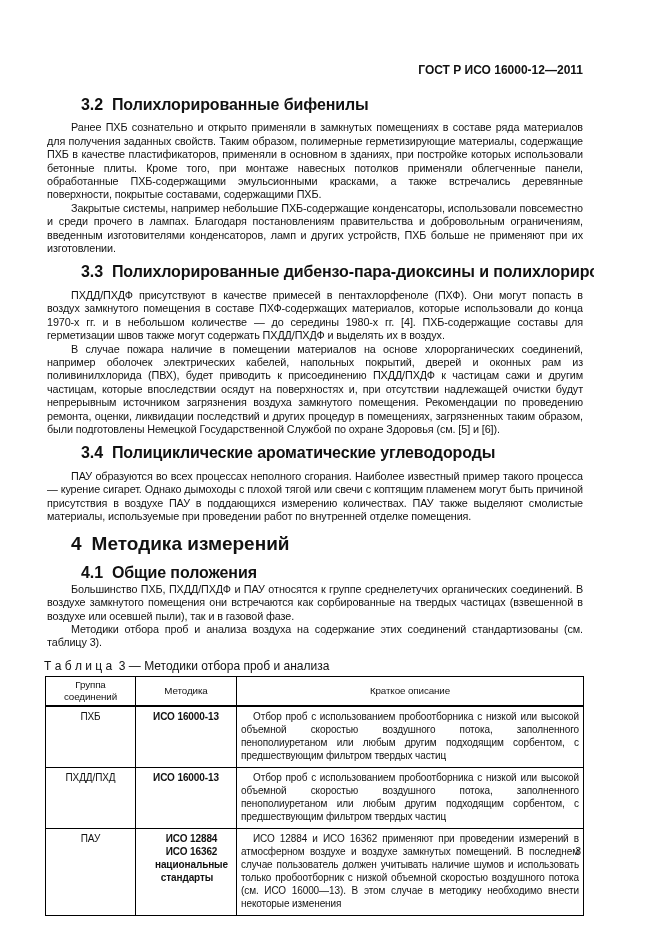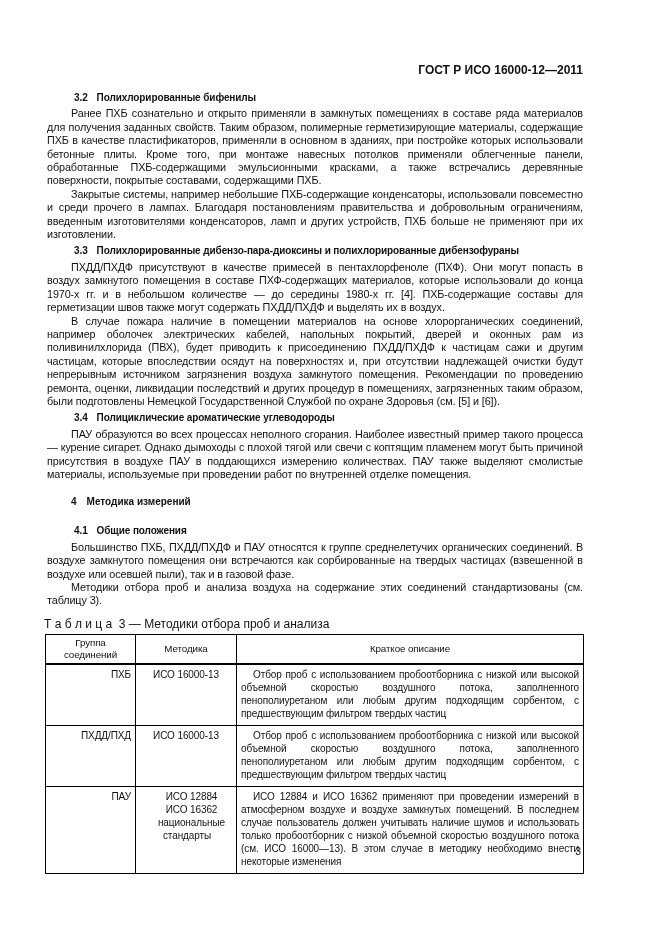--- a/index.html
+++ b/index.html
@@ -26,32 +26,32 @@
   .content {
     position: absolute;
     top: 88px; left: 47px; width: 536px;
   }
   p.body-par {
     margin: 0;
     text-indent: 24px;
     text-align: justify;
   }
   .subheading {
-    margin: 3px;
+    margin: 10px;
     font-weight: bold;
-    font-size: 10px;
+    font-size: 16px;
     line-height: 13.4px;
     padding-left: 24px;
     white-space: nowrap;
   }
   .subheading .hnum { margin-right: 9px; }
   .chapter-heading {
     margin: 12px 0 13px 0;
     font-weight: bold;
-    font-size: 10px;
+    font-size: 19px;
     line-height: 18px;
     padding-left: 24px;
     letter-spacing: 0;
   }
   .chapter-heading .hnum { margin-right: 10px; }
   .sub41 { margin-bottom: 3px; }
   .table-caption {
     margin: 10px 0 4px -3px;
     font-size: 12px;
     line-height: 12px;
@@ -78,22 +78,22 @@
   }
   table.std td {
     font-size: 10px;
     line-height: 13px;
     vertical-align: top;
     padding: 3px 4px 5px 4px;
   }
   table.std { border: 1.5px solid #000; }
   table.std th { border: 1px solid #000; border-bottom: 2px solid #000; }
   table.std td { border: 1px solid #000; }
-  td.cell-group { text-align: right; }
-  td.cell-method { text-align: center; }
+  td.cell-group { text-align: center; }
+  td.cell-method { text-align: center; font-weight: bold; }
   td.cell-method .mline { margin: 0; text-align: center; text-indent: 9px; padding-left: 2px; }
   td.cell-desc { text-align: justify; padding: 3px 6px 6px 6px; }
   td.cell-desc .dpar { margin: 0; text-indent: 12px; }
   .page-number {
     position: absolute;
     top: 845px; left: 47px; width: 534px;
     text-align: right;
     font-size: 10.5px;
   }
 </style>

